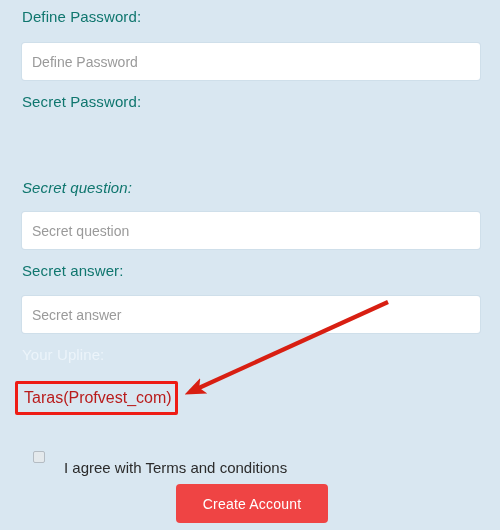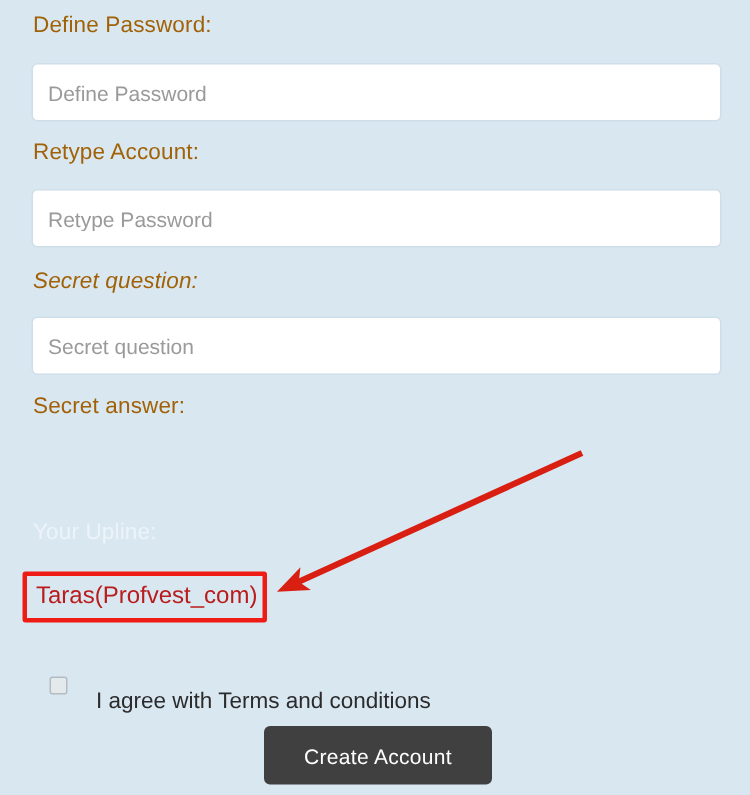--- a/index.html
+++ b/index.html
@@ -20,21 +20,21 @@
     left: 0;
     top: 0;
     width: 500px;
     height: 530px;
   }
 
   .field-label {
     position: absolute;
     left: 22px;
     font-size: 15px;
-    color: #a16207;
+    color: #0f766e;
     letter-spacing: 0.1px;
     white-space: nowrap;
   }
 
   .text-input {
     position: absolute;
     left: 22px;
     width: 458px;
     height: 37px;
     box-sizing: border-box;
@@ -124,21 +124,21 @@
   }
 
   
   .submit-button {
     position: absolute;
     left: 176px;
     top: 484px;
     width: 152px;
     height: 39px;
     box-sizing: border-box;
-    background: #404040;
+    background: #ef4444;
     color: #ffffff;
     border: none;
     border-radius: 4px;
     font-family: "Liberation Sans", sans-serif;
     font-size: 14px;
     letter-spacing: 0.2px;
     cursor: pointer;
   }
 
   
@@ -152,27 +152,27 @@
   }
 </style>
 </head>
 <body>
 
 <div class="form-area">
 
   <label class="field-label" id="label-define-password">Define Password:</label>
   <input class="text-input" id="input-define-password" type="password" placeholder="Define Password" style="">
 
-  <label class="field-label" id="label-retype-password">Retype Account:</label>
-  <input class="text-input" id="input-retype-password" type="password" placeholder="Retype Password" style="">
+  <label class="field-label" id="label-retype-password">Secret Password:</label>
 
   <label class="field-label" id="label-secret-question">Secret question:</label>
   <input class="text-input" id="input-secret-question" type="text" placeholder="Secret question" style="">
 
   <label class="field-label" id="label-secret-answer">Secret answer:</label>
+  <input class="text-input" id="input-secret-answer" type="text" placeholder="Secret answer" style="">
 
   <div class="upline-label">Your Upline:</div>
 
   <div class="upline-box"></div>
   <div class="upline-value">Taras(Profvest_com)</div>
 
   <div class="terms-row">
     <span class="terms-checkbox"></span>
     <span class="terms-text">I agree with Terms and conditions</span>
   </div>

